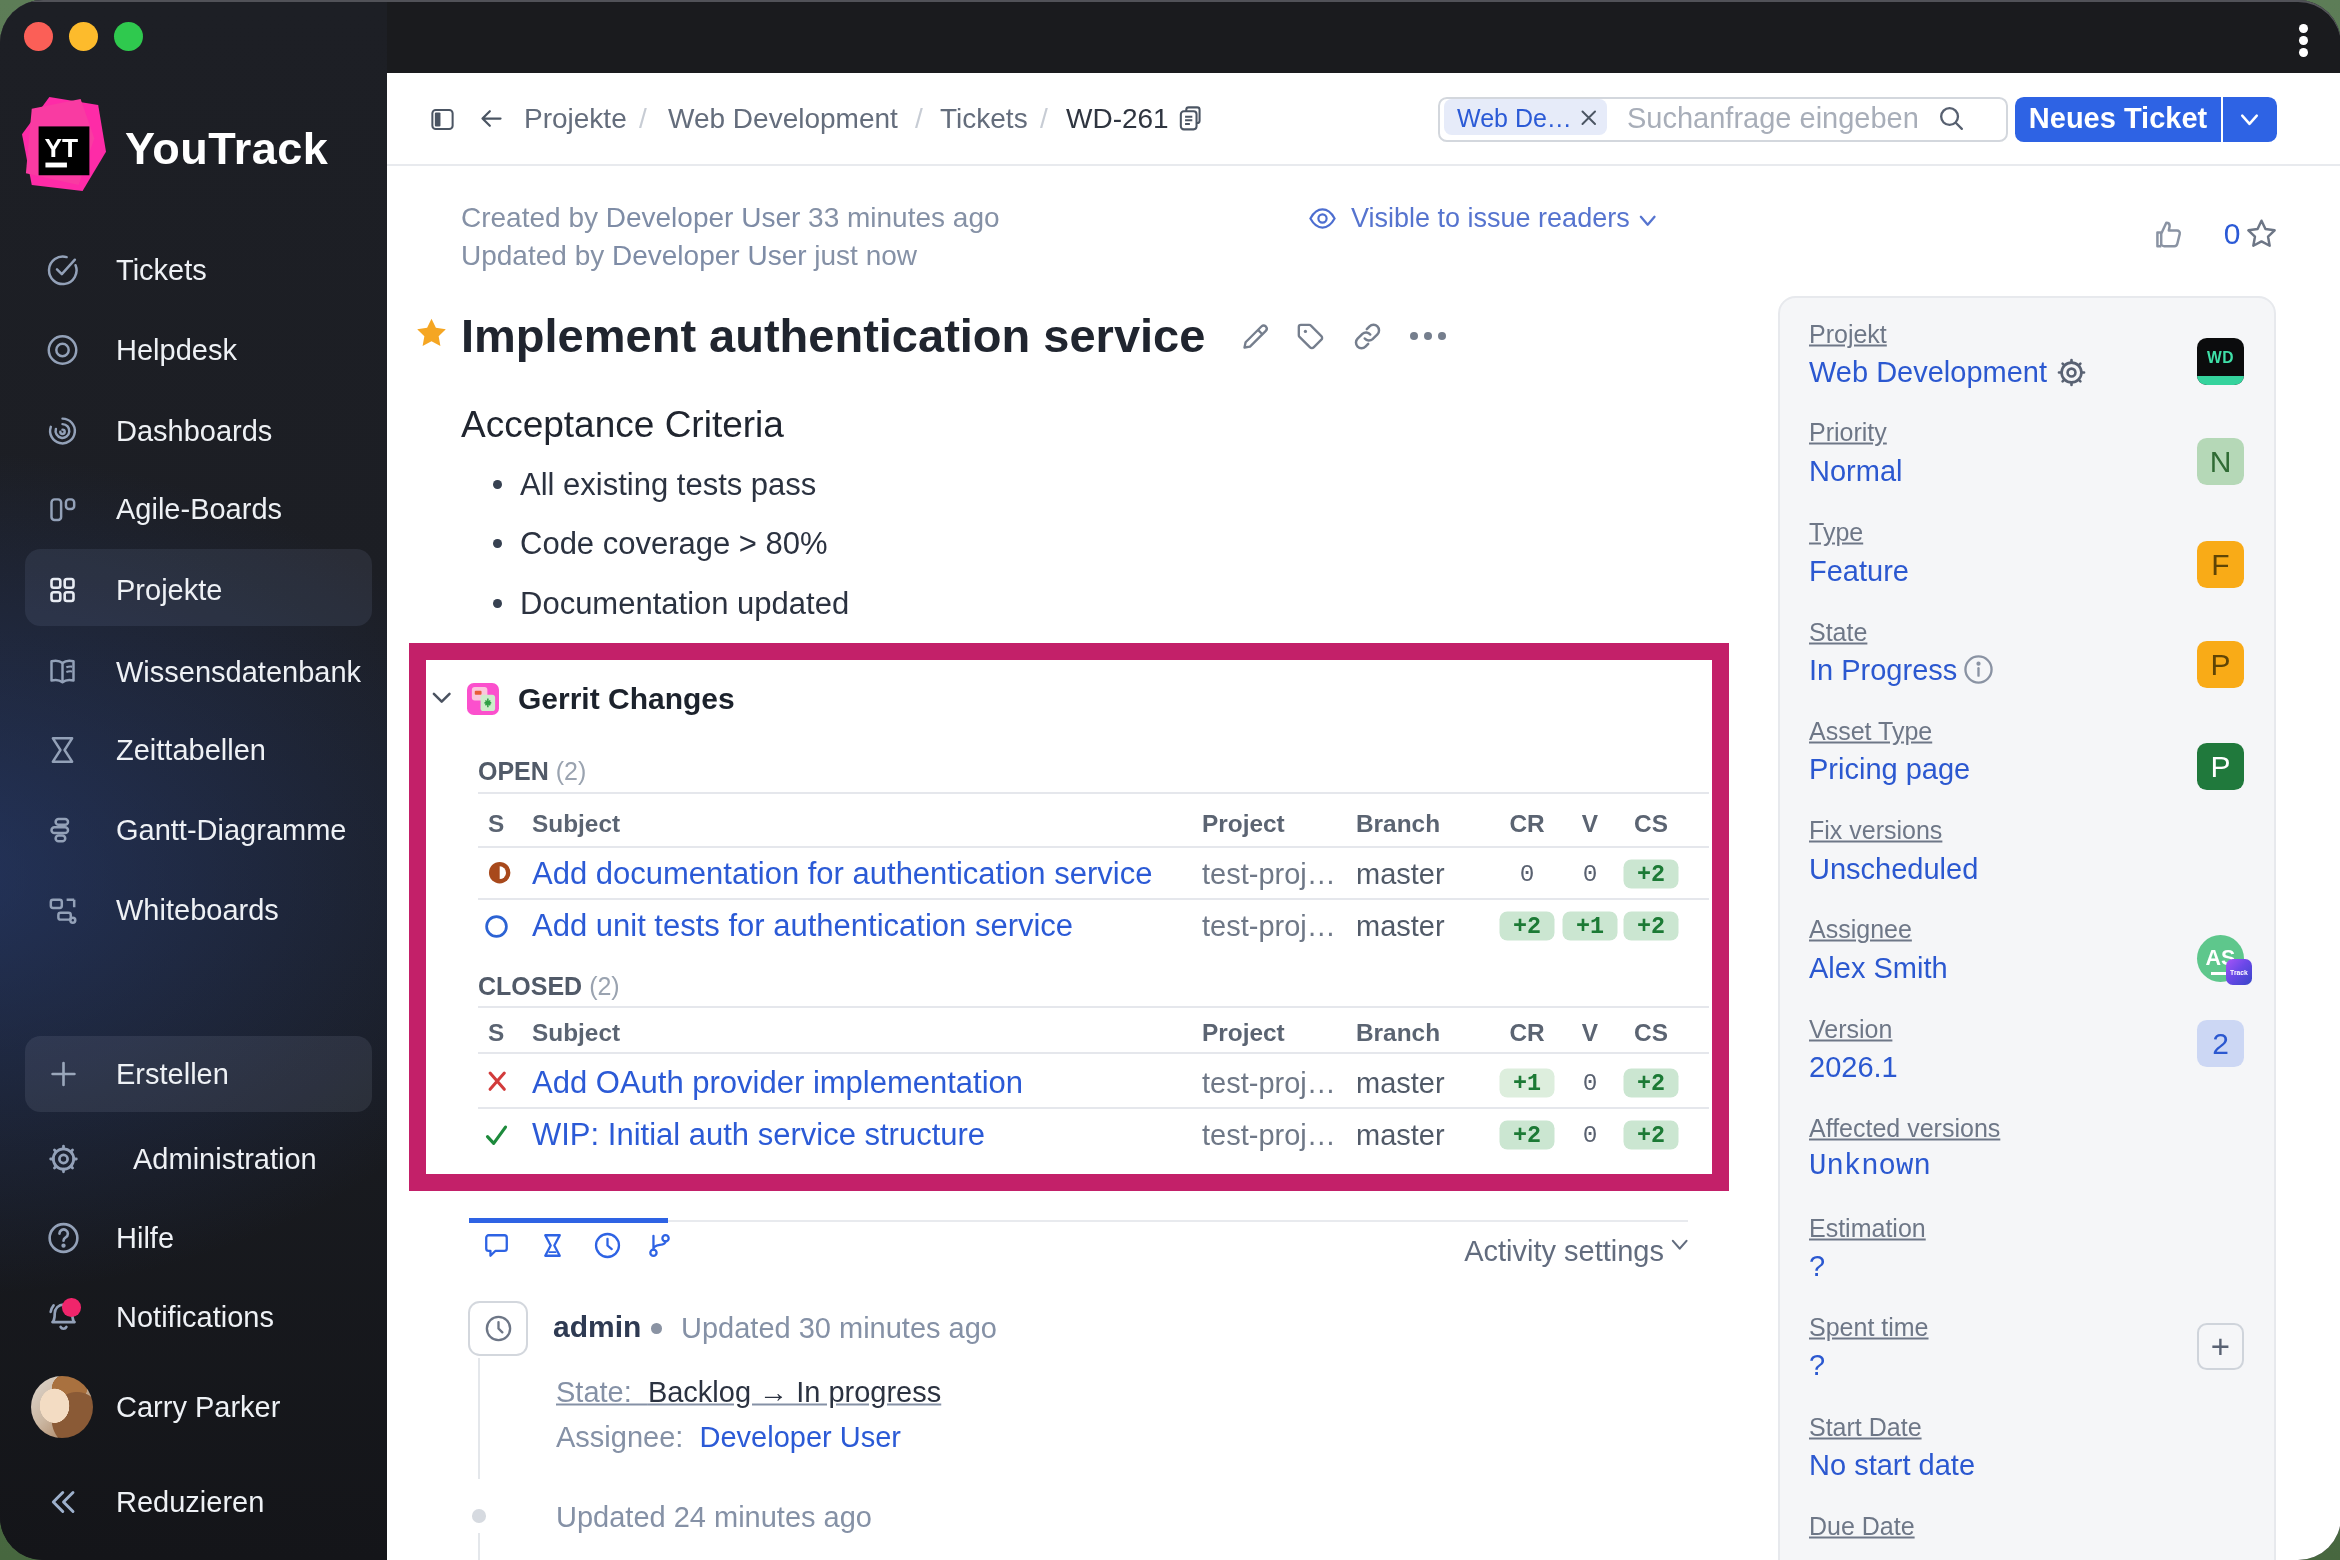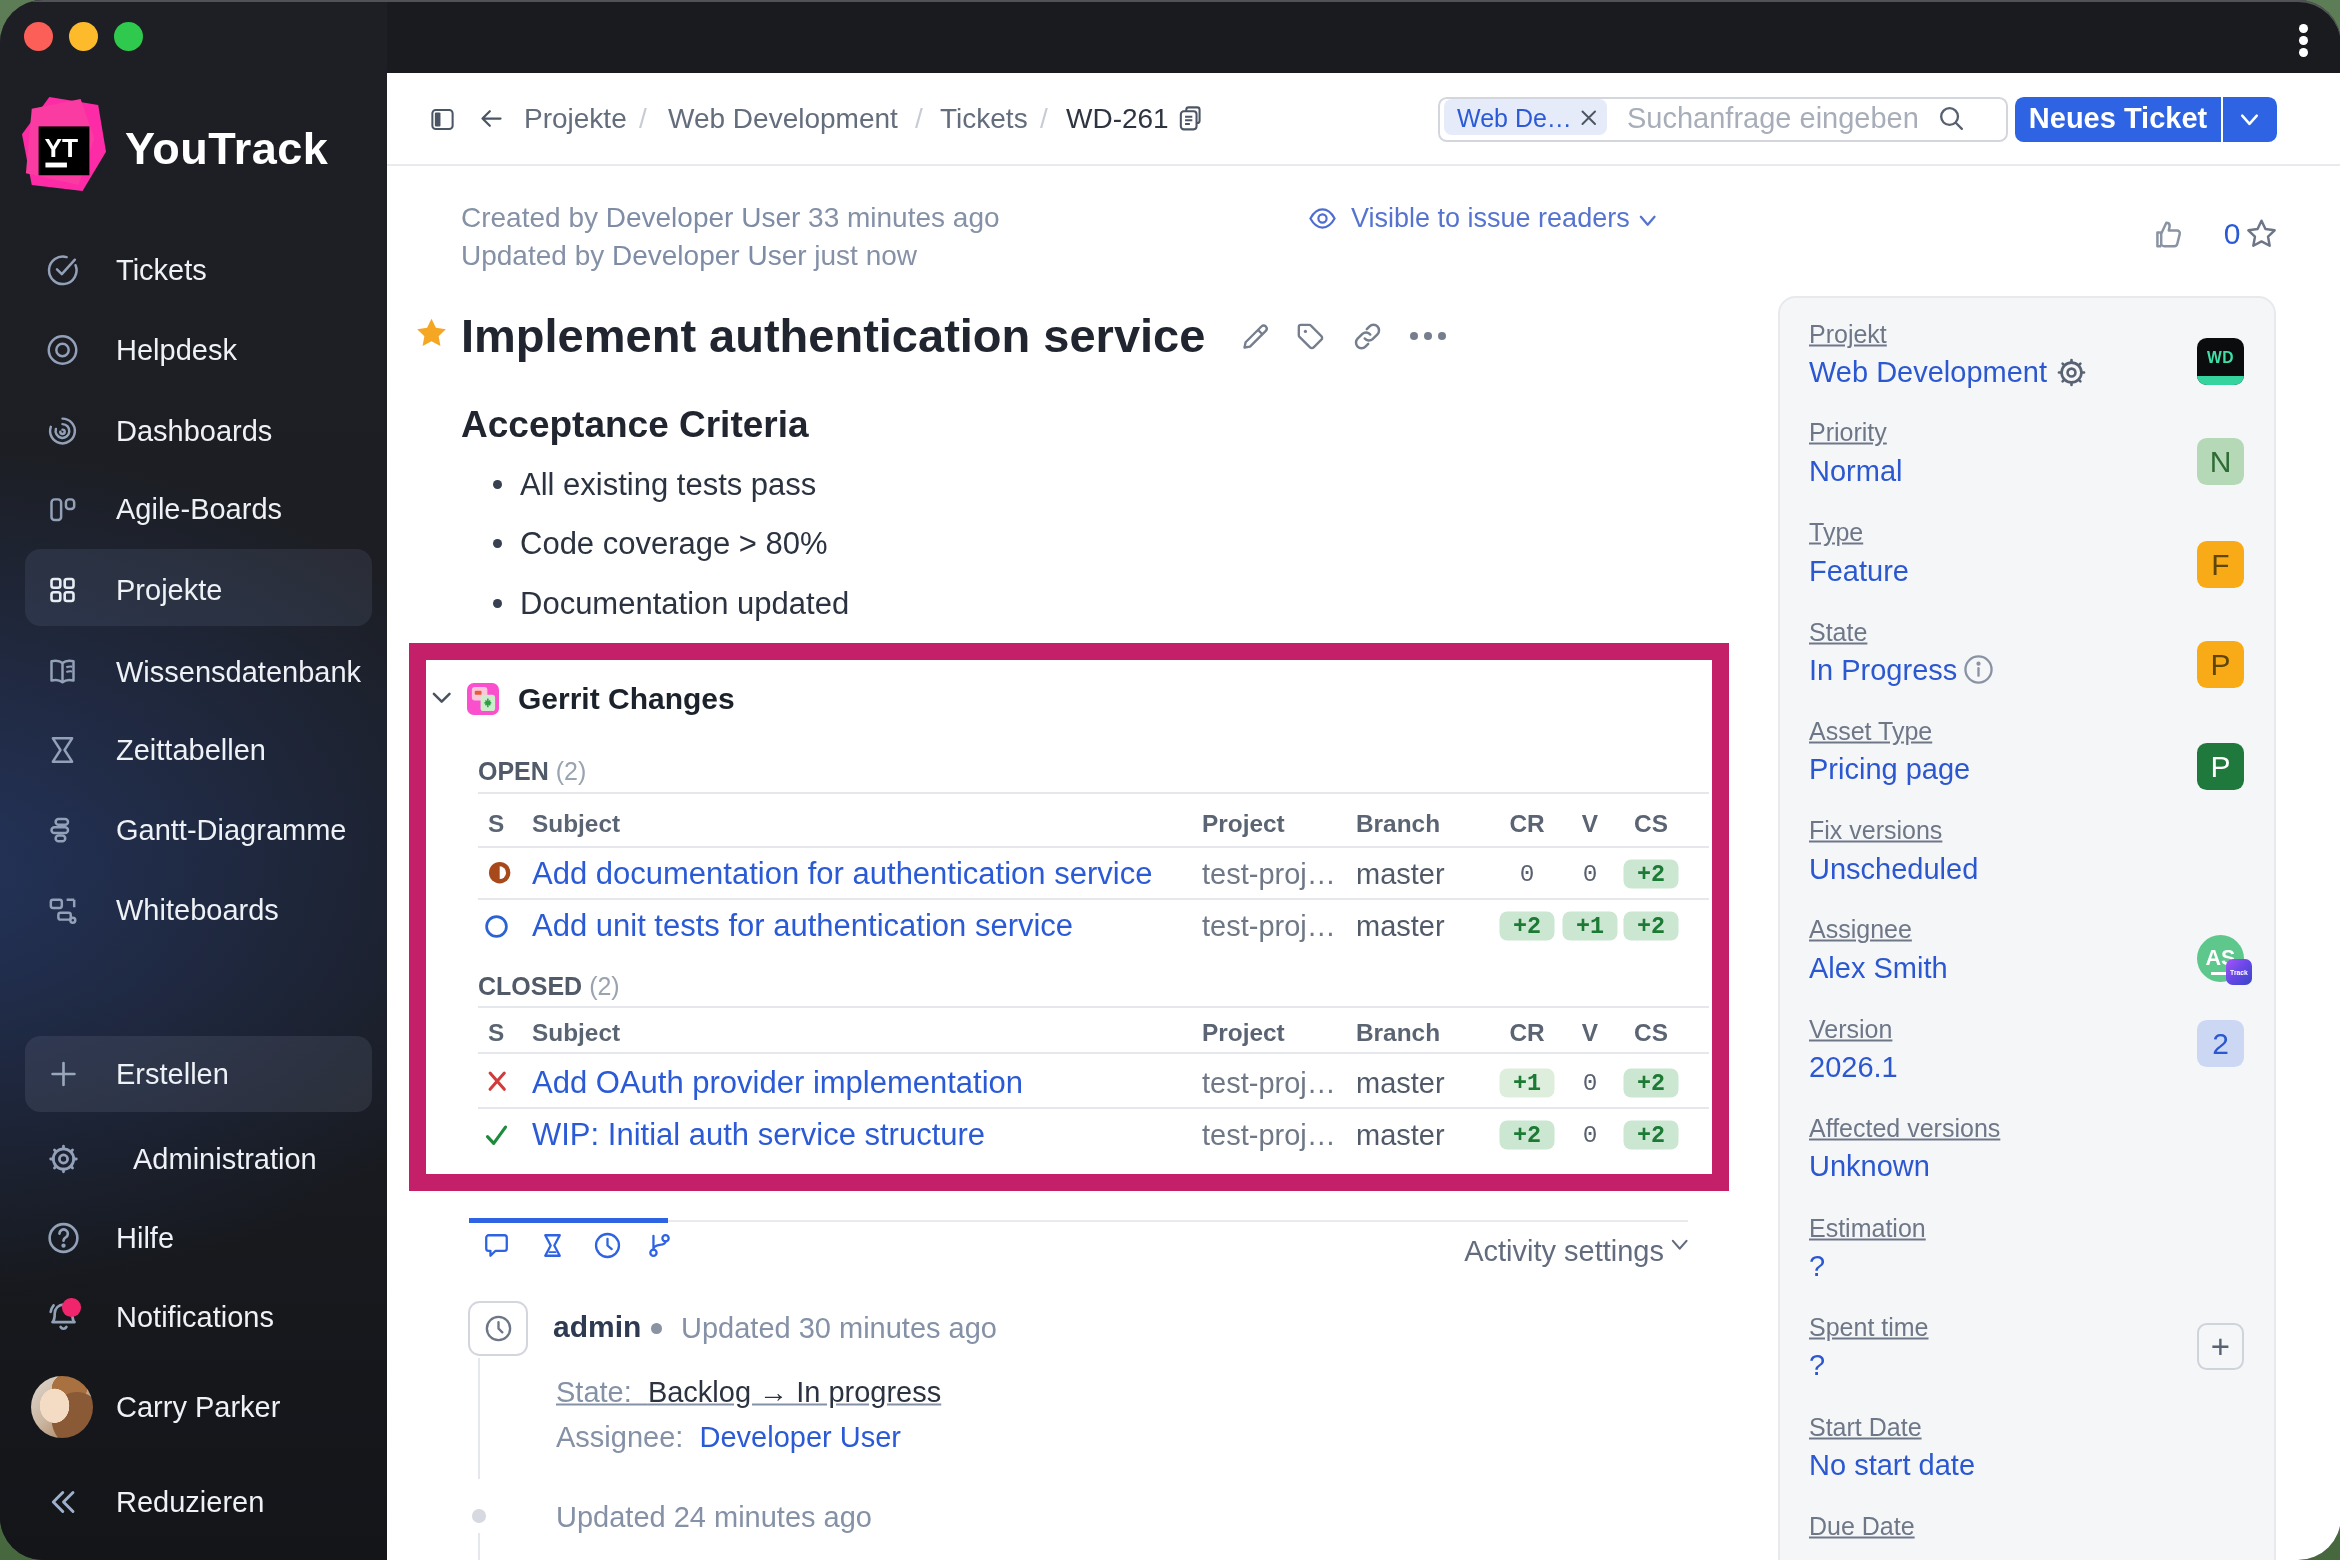--- a/index.html
+++ b/index.html
@@ -213,21 +213,21 @@
         <circle cx="8.3" cy="8.3" r="1.2" fill="#757e8d" stroke="none"></circle>
       </svg>
     <svg class="abs" style="left:1351px; top:320px;" width="33" height="33" viewBox="0 0 24 24" fill="none" stroke="#757e8d" stroke-width="1.8" stroke-linecap="round">
         <path d="M10 13.5 a 4 4 0 0 0 5.7 0.4 l 3.5 -3.5 a 4 4 0 0 0 -5.7 -5.7 l -2 2"></path>
         <path d="M14 10.5 a 4 4 0 0 0 -5.7 -0.4 l -3.5 3.5 a 4 4 0 0 0 5.7 5.7 l 2 -2"></path>
       </svg>
     <div class="abs" style="left:1410px; top:332px; width:7.8px; height:7.8px; border-radius:50%; background:#757e8d;"></div>
     <div class="abs" style="left:1438px; top:332px; width:7.8px; height:7.8px; border-radius:50%; background:#757e8d;"></div>
     <div class="abs" style="left:1424px; top:332px; width:7.8px; height:7.8px; border-radius:50%; background:#757e8d;"></div>
 
-    <div class="abs" style="left:461px; top:425px; transform:translateY(-50%); color:#20252f; font-size:37px; font-weight:bold;">Acceptance Criteria</div>
+    <div class="abs" style="left:461px; top:425px; transform:translateY(-50%); color:#20252f; font-size:37px; font-weight:normal;">Acceptance Criteria</div>
     <div class="abs" style="left:493px; top:480px; width:8.8px; height:8.8px; border-radius:50%; background:#374151;"></div>
     <div class="abs" style="left:520px; top:485px; transform:translateY(-50%); color:#2b3240; font-size:31px;">All existing tests pass</div>
     <div class="abs" style="left:493px; top:539px; width:8.8px; height:8.8px; border-radius:50%; background:#374151;"></div>
     <div class="abs" style="left:520px; top:544px; transform:translateY(-50%); color:#2b3240; font-size:31px;">Code coverage &gt; 80%</div>
     <div class="abs" style="left:493px; top:599px; width:8.8px; height:8.8px; border-radius:50%; background:#374151;"></div>
     <div class="abs" style="left:520px; top:604px; transform:translateY(-50%); color:#2b3240; font-size:31px;">Documentation updated</div>
 
     <div class="abs" style="left:409px; top:643px; width:1320px; height:548px; border:17.6px solid #c32069; background:#fff;"></div>
     <svg class="abs" style="left:430px; top:688px;" width="23.4" height="19.5" viewBox="0 0 24 20" fill="none" stroke="#4a5260" stroke-width="2.6" stroke-linecap="round" stroke-linejoin="round">
         <path d="M4 6 L 12 14 L 20 6"></path>
@@ -380,21 +380,21 @@
         <span style="margin-top:3.9px;">AS</span>
         <div style="width:19.5px; height:3.9px; background:#fff; margin-top:1px;"></div>
       </div>
     <div class="abs" style="left:2226px; top:959px; width:26px; height:26px; border-radius:6.8px; background:linear-gradient(135deg,#a855f7 0%,#6b48e8 45%,#3646c8 100%); display:flex; align-items:center; justify-content:center;">
         <span style="color:#fff; font-size:6.8px; font-weight:bold;">Track</span>
       </div>
     <div class="lbl" style="top:1029px;">Version</div>
     <div class="val" style="top:1067px;">2026.1</div>
     <div class="badge" style="top:1020px; background:#ccd7f4; color:#2b58d0;">2</div>
     <div class="lbl" style="top:1128px;">Affected versions</div>
-    <div class="val" style="top:1166px;">Unknown</div>
+    <div class="val" style="top:1166px;font-family:Liberation Mono, monospace;">Unknown</div>
     <div class="lbl" style="top:1228px;">Estimation</div>
     <div class="val" style="top:1266px;">?</div>
     <div class="lbl" style="top:1327px;">Spent time</div>
     <div class="val" style="top:1365px;">?</div>
     <div class="badge" style="top:1323px; background:#f5f6f8; border:2px solid #cfd4db; color:#596273; font-size:33px; font-weight:300;">+</div>
     <div class="lbl" style="top:1427px;">Start Date</div>
     <div class="val" style="top:1465px;">No start date</div>
     <div class="lbl" style="top:1526px;">Due Date</div>
   </div>
 </div>

